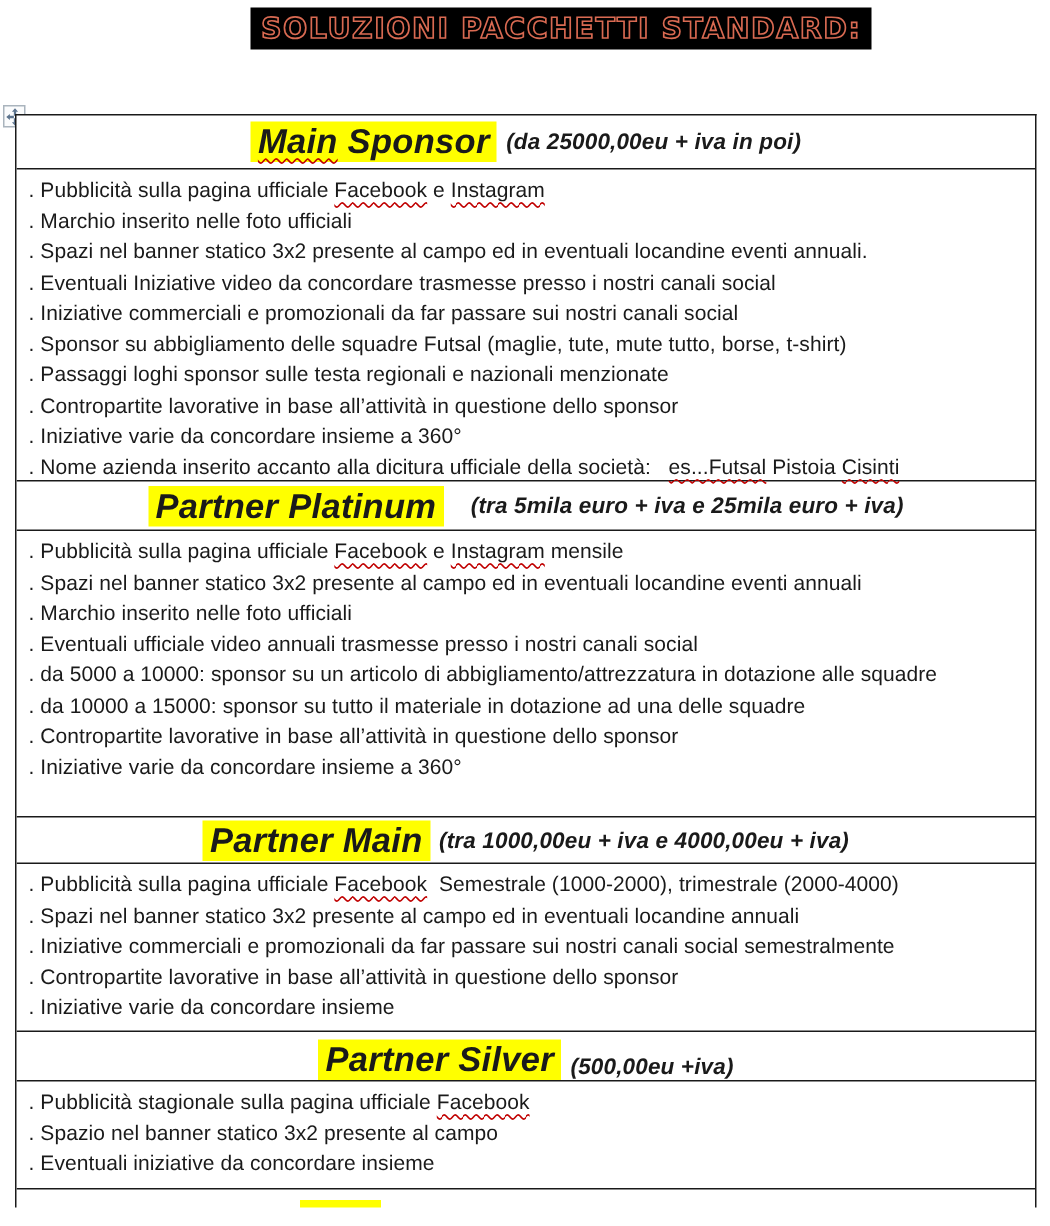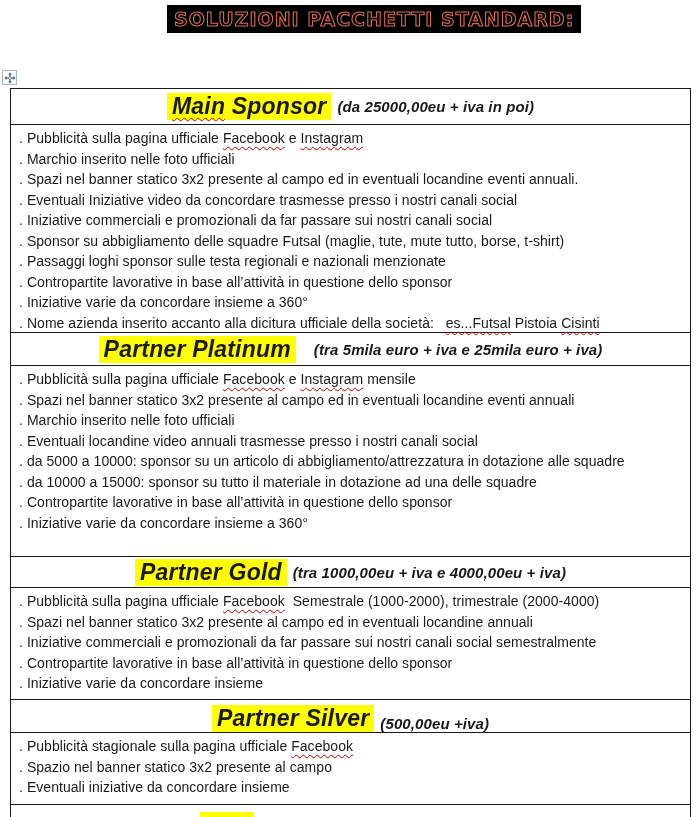--- a/index.html
+++ b/index.html
@@ -36,21 +36,21 @@
   .move-handle {
     position:absolute; left:2px; top:70px;
     width:15px; height:15px;
     border:1px solid #aab4bd;
     background:#fbfcfd;
     display:flex; align-items:center; justify-content:center;
   }
 
   
   .pkg-table {
-    position:absolute; left:10px; top:88px;
+    position:absolute; left:10px; top:76px;
     width:681px; height:729px;
     border:1px solid #1a1a1a;
     border-bottom:none;
     overflow:hidden;
     background:#ffffff;
   }
   .row { border-bottom:1px solid #1a1a1a; }
   .hrow {
     display:flex; align-items:center; justify-content:center;
     white-space:pre;
@@ -121,27 +121,27 @@
         <div class="item">. Passaggi loghi sponsor sulle testa regionali e nazionali menzionate</div>
         <div class="item">. Contropartite lavorative in base all’attività in questione dello sponsor</div>
         <div class="item">. Iniziative varie da concordare insieme a 360°</div>
         <div class="item">. Nome azienda inserito accanto alla dicitura ufficiale della società:   <span class="sp">es...Futsal</span> Pistoia <span class="sp">Cisinti</span></div>
       </div>
       <div class="row hrow h-1"><span class="hl"><span class="htitle">Partner Platinum</span></span><span class="hprice">(tra 5mila euro + iva e 25mila euro + iva)</span></div>
       <div class="row brow b-1">
         <div class="item">. Pubblicità sulla pagina ufficiale <span class="sp">Facebook</span> e <span class="sp">Instagram</span> mensile</div>
         <div class="item">. Spazi nel banner statico 3x2 presente al campo ed in eventuali locandine eventi annuali</div>
         <div class="item">. Marchio inserito nelle foto ufficiali</div>
-        <div class="item">. Eventuali locandine video annuali trasmesse presso i nostri canali social</div>
+        <div class="item">. Eventuali ufficiale video annuali trasmesse presso i nostri canali social</div>
         <div class="item">. da 5000 a 10000: sponsor su un articolo di abbigliamento/attrezzatura in dotazione alle squadre</div>
         <div class="item">. da 10000 a 15000: sponsor su tutto il materiale in dotazione ad una delle squadre</div>
         <div class="item">. Contropartite lavorative in base all’attività in questione dello sponsor</div>
         <div class="item">. Iniziative varie da concordare insieme a 360°</div>
       </div>
-      <div class="row hrow h-2"><span class="hl"><span class="htitle">Partner Gold</span></span><span class="hprice">(tra 1000,00eu + iva e 4000,00eu + iva)</span></div>
+      <div class="row hrow h-2"><span class="hl"><span class="htitle">Partner Main</span></span><span class="hprice">(tra 1000,00eu + iva e 4000,00eu + iva)</span></div>
       <div class="row brow b-2">
         <div class="item">. Pubblicità sulla pagina ufficiale <span class="sp">Facebook</span>  Semestrale (1000-2000), trimestrale (2000-4000)</div>
         <div class="item">. Spazi nel banner statico 3x2 presente al campo ed in eventuali locandine annuali</div>
         <div class="item">. Iniziative commerciali e promozionali da far passare sui nostri canali social semestralmente</div>
         <div class="item">. Contropartite lavorative in base all’attività in questione dello sponsor</div>
         <div class="item">. Iniziative varie da concordare insieme</div>
       </div>
       <div class="row hrow h-3"><span class="hl"><span class="htitle">Partner Silver</span></span><span class="hprice">(500,00eu +iva)</span></div>
       <div class="row brow b-3">
         <div class="item">. Pubblicità stagionale sulla pagina ufficiale <span class="sp">Facebook</span></div>

